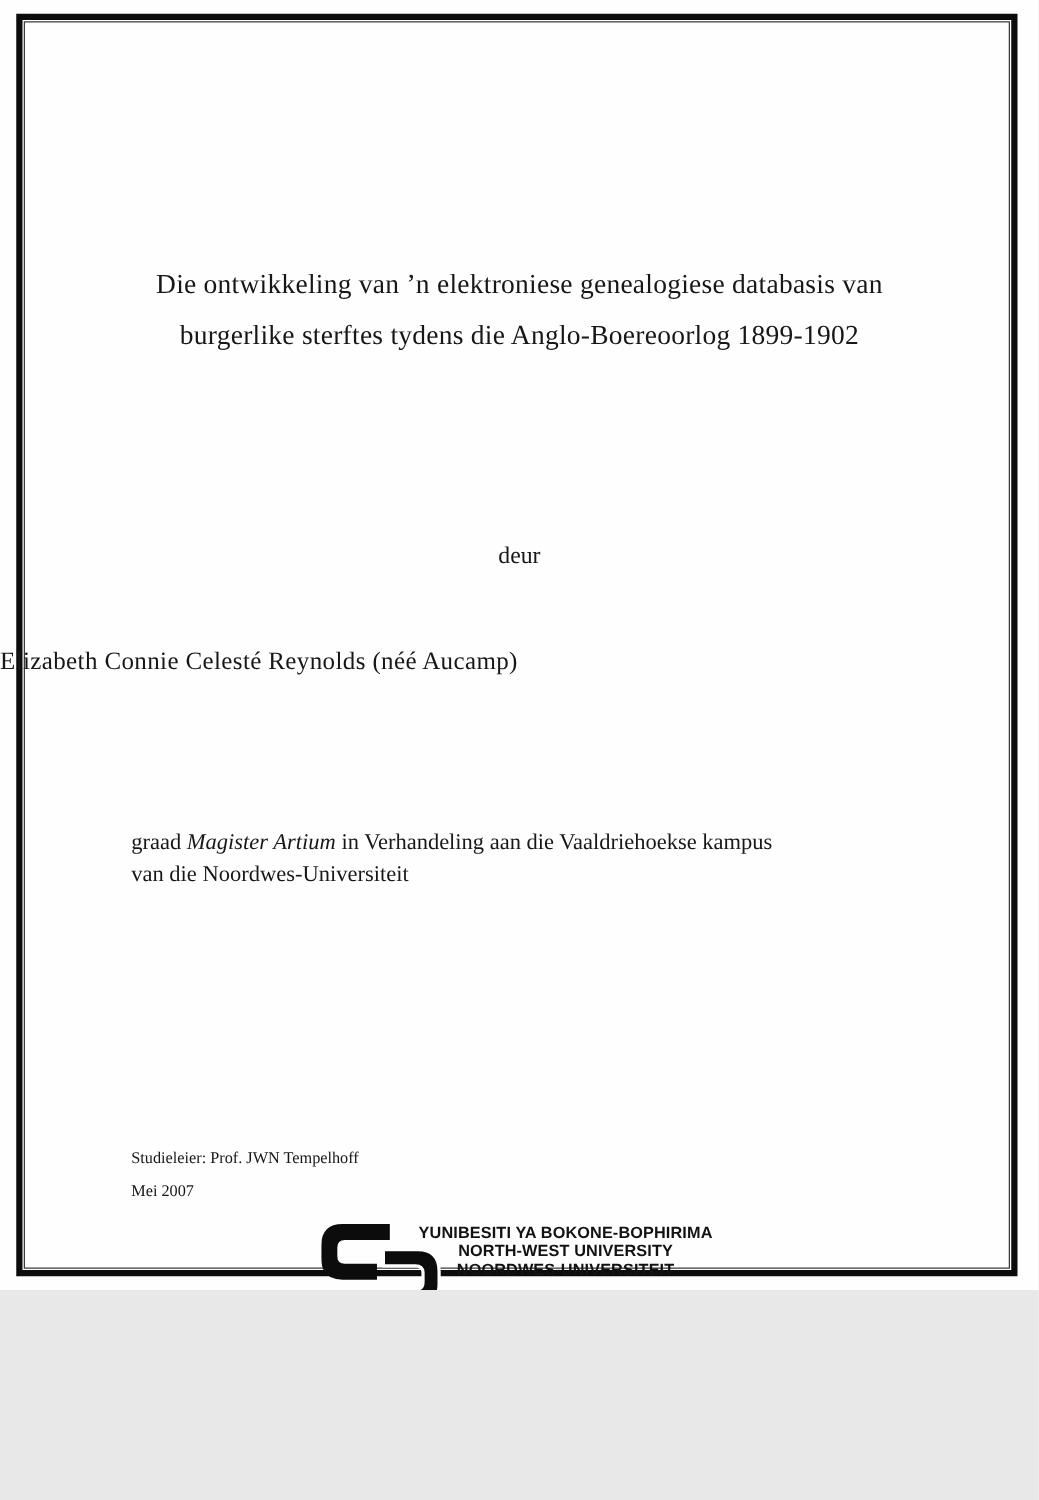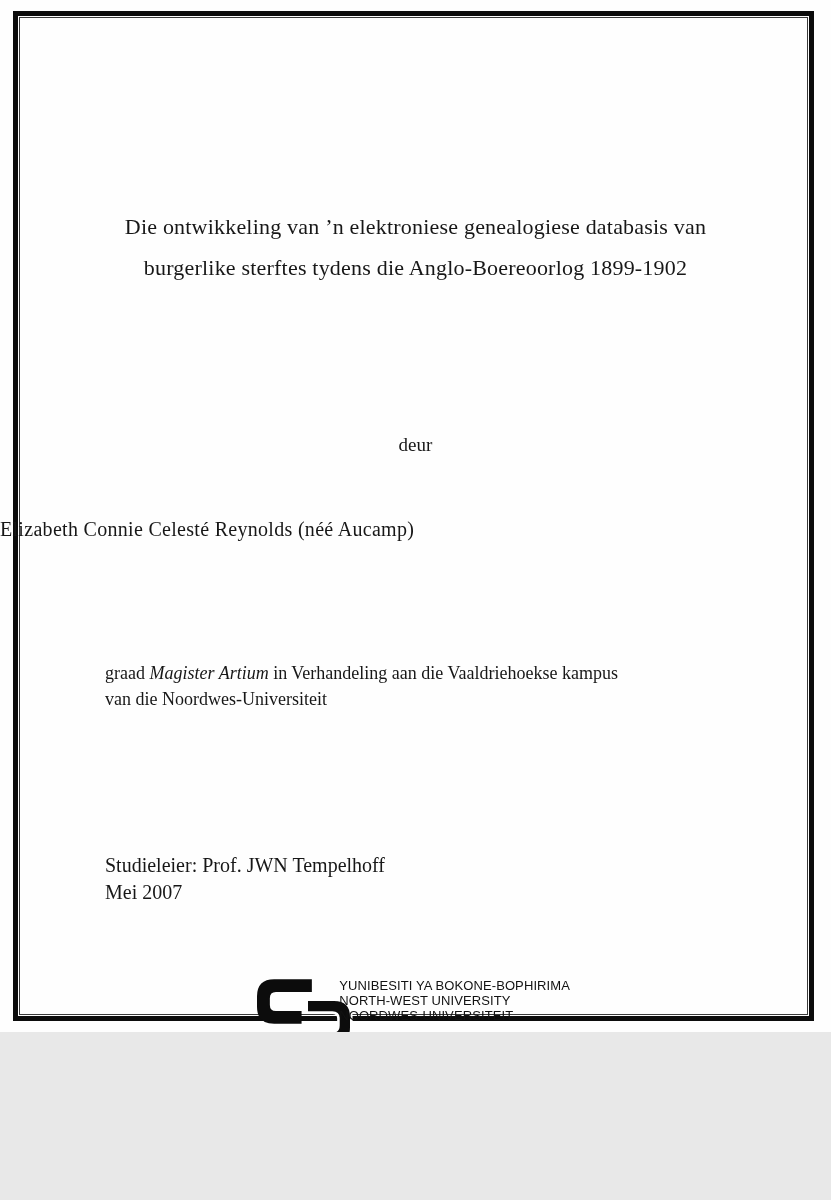--- a/index.html
+++ b/index.html
@@ -69,44 +69,44 @@
   .statement .just {
     text-align: justify;
     text-align-last: justify;
   }
   .statement em {
     font-style: italic;
     margin-top: 28px;
   }
   .supervisor-block {
     position: absolute;
-    top: 852px;
+    top: 912px;
     left: 105px;
-    font-size: 20px;
+    font-size: 13px;
     line-height: 27px;
   }
   .logo {
     position: absolute;
     left: 257px;
     top: 974px;
     width: 313px;
     height: 82px;
   }
   .logo-mark {
     position: absolute;
     left: 0;
     top: 5px;
   }
   .logo-text {
     position: absolute;
     right: 0;
     top: 4px;
-    text-align: left;
+    text-align: center;
     font-family: "Liberation Sans", sans-serif;
-    font-weight: 400;
+    font-weight: 700;
     font-size: 13px;
     line-height: 15px;
     letter-spacing: 0.1px;
     color: #121212;
     white-space: nowrap;
   }
 </style>
 </head>
 <body>
 

